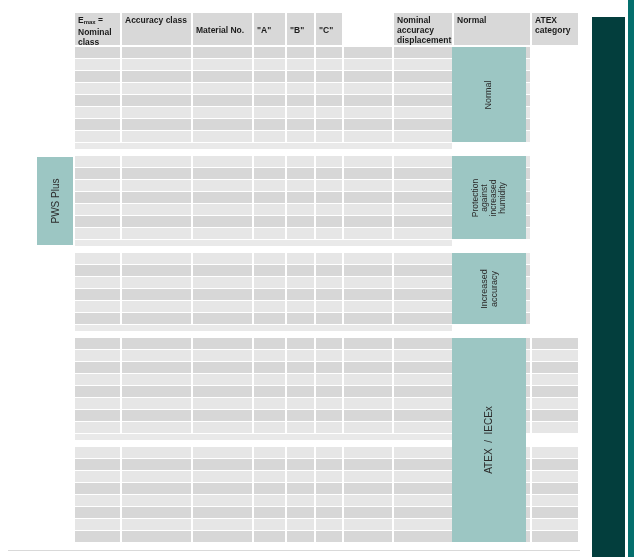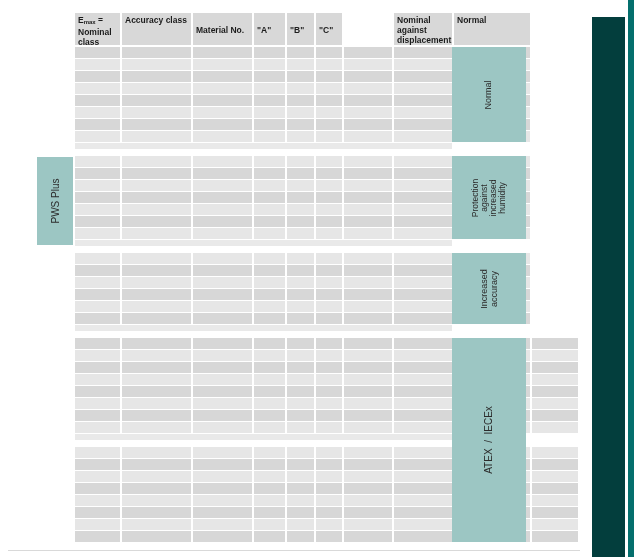--- a/index.html
+++ b/index.html
@@ -53,25 +53,29 @@
       <div class="hcell" style="left: 287px; width: 27px;">
         <div>&nbsp;</div>
         <div>"B"</div>
       </div>
       <div class="hcell" style="left: 316px; width: 26px;">
         <div>&nbsp;</div>
         <div>"C"</div>
       </div>
       <div class="hcell" style="left: 394px; width: 58px;">
         <div>Nominal</div>
-        <div>against</div>
+        <div>accuracy</div>
         <div>displacement</div>
       </div>
       <div class="hcell" style="left: 454px; width: 76px;">
         <div>Normal</div>
+      </div>
+      <div class="hcell" style="left: 532px; width: 46px;">
+        <div>ATEX</div>
+        <div>category</div>
       </div>
       <div class="cell dark" style="left: 75px; top: 47px; width: 45px;"></div>
       <div class="cell dark" style="left: 122px; top: 47px; width: 69px;"></div>
       <div class="cell dark" style="left: 193px; top: 47px; width: 59px;"></div>
       <div class="cell dark" style="left: 254px; top: 47px; width: 31px;"></div>
       <div class="cell dark" style="left: 287px; top: 47px; width: 27px;"></div>
       <div class="cell dark" style="left: 316px; top: 47px; width: 26px;"></div>
       <div class="cell dark" style="left: 344px; top: 47px; width: 48px;"></div>
       <div class="cell dark" style="left: 394px; top: 47px; width: 58px;"></div>
       <div class="cell dark" style="left: 454px; top: 47px; width: 76px;"></div>

